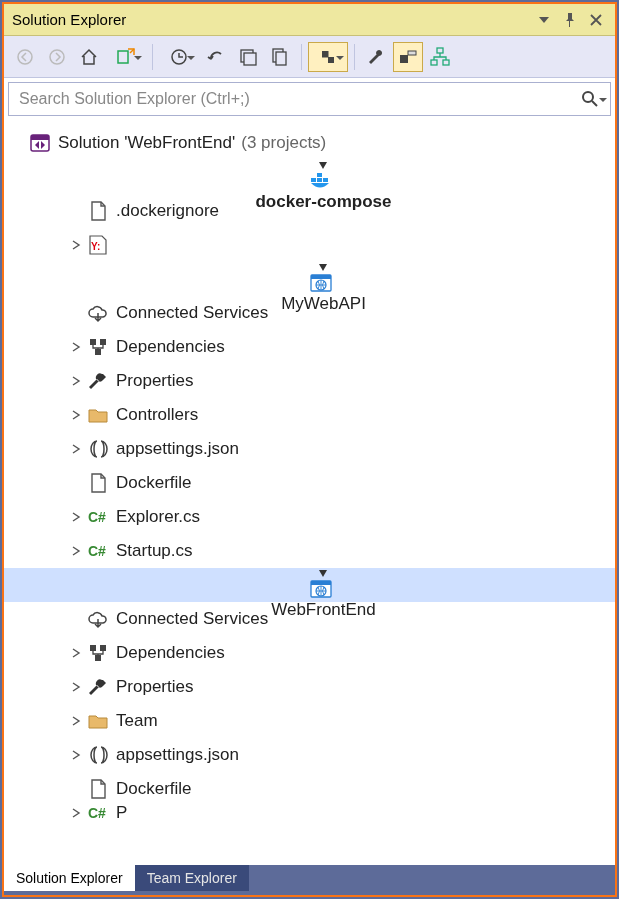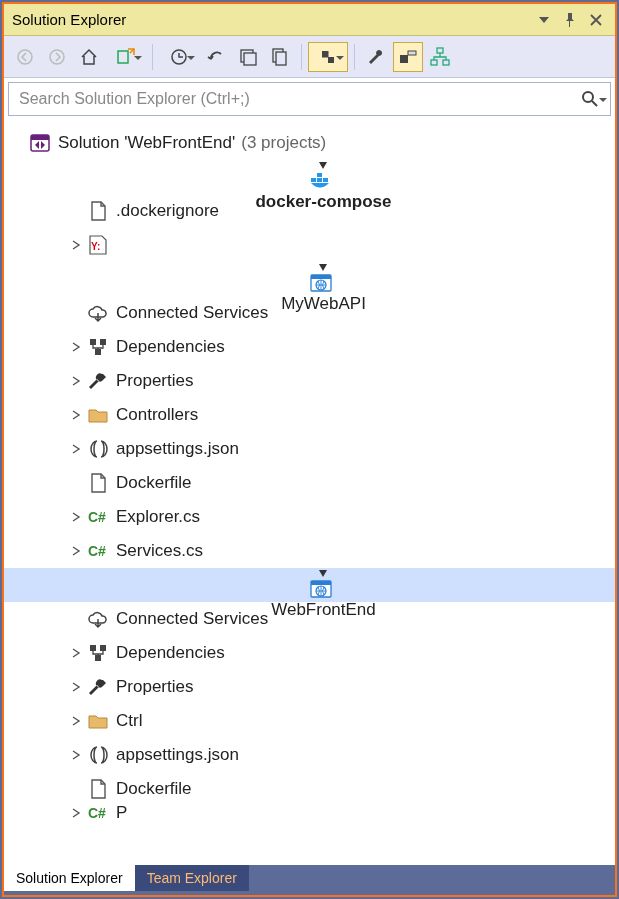--- a/index.html
+++ b/index.html
@@ -185,21 +185,21 @@
     height: 26px;
     display: flex;
     align-items: center;
   }
   .tab.active {
     background: #fff;
     color: #000;
   }
   .tab.inactive {
     background: #3a4a7a;
-    color: #fdba74;
+    color: #e5e5e5;
   }
   
   svg { display: block; }
 </style>
 </head>
 <body>
 
 <div class="panel">
 
   <div class="titlebar">
@@ -483,21 +483,21 @@
       <span class="arrow">
           <svg width="10" height="10">
             <path d="M2 1 L8 5 L2 9" fill="none" stroke="#555" stroke-width="1.4"></path>
           </svg>
         </span>
       <span class="icon">
         <svg width="22" height="22">
             <text x="1" y="16" font-size="14" font-weight="bold" fill="#388a34">C#</text>
           </svg>
       </span>
-      <span class="label">Services.cs</span>
+      <span class="label">Startup.cs</span>
     </div>
 
     <div class="tree-row indent1 selected">
       <span class="arrow">
           <svg width="10" height="10">
             <path d="M1 2 L9 2 L5 9 Z" fill="#333"></path>
           </svg>
         </span>
       <span class="icon">
         <svg width="22" height="22">
@@ -557,21 +557,21 @@
       <span class="arrow">
           <svg width="10" height="10">
             <path d="M2 1 L8 5 L2 9" fill="none" stroke="#555" stroke-width="1.4"></path>
           </svg>
         </span>
       <span class="icon">
         <svg width="22" height="22">
             <path d="M2 6 H9 L11 8 H20 V18 H2 Z" fill="#e8b96a" stroke="#b88a3a" stroke-width="1"></path>
           </svg>
       </span>
-      <span class="label">Ctrl</span>
+      <span class="label">Team</span>
     </div>
 
     <div class="tree-row indent2">
       <span class="arrow">
           <svg width="10" height="10">
             <path d="M2 1 L8 5 L2 9" fill="none" stroke="#555" stroke-width="1.4"></path>
           </svg>
         </span>
       <span class="icon">
         <svg width="22" height="22">

